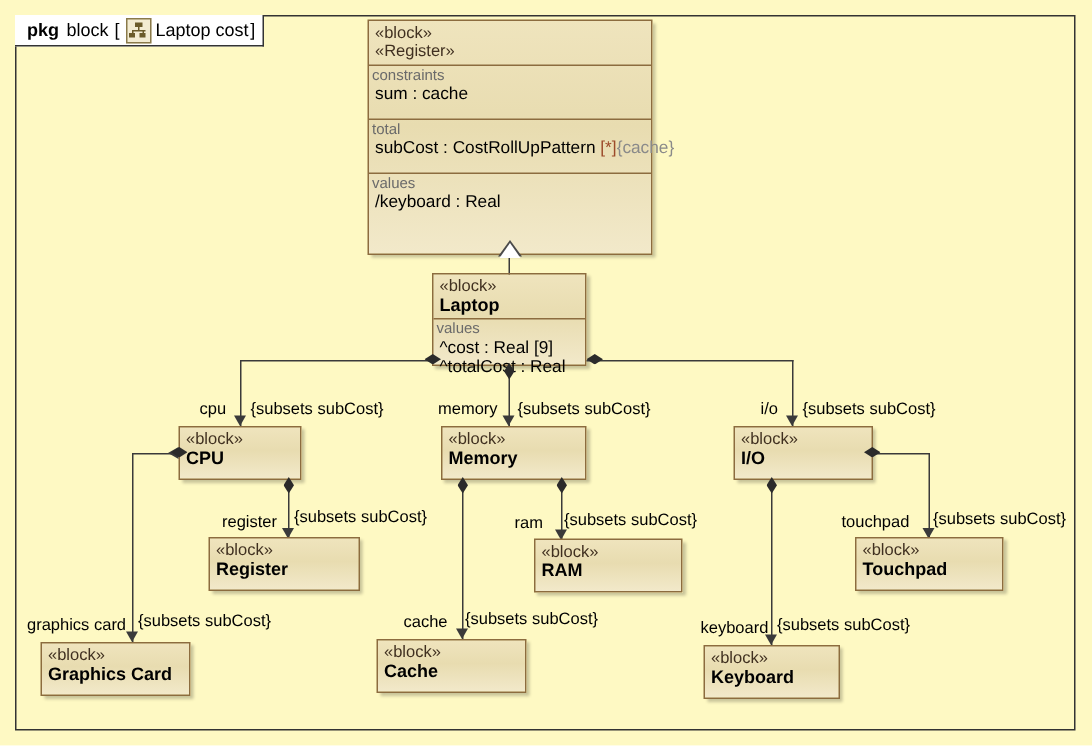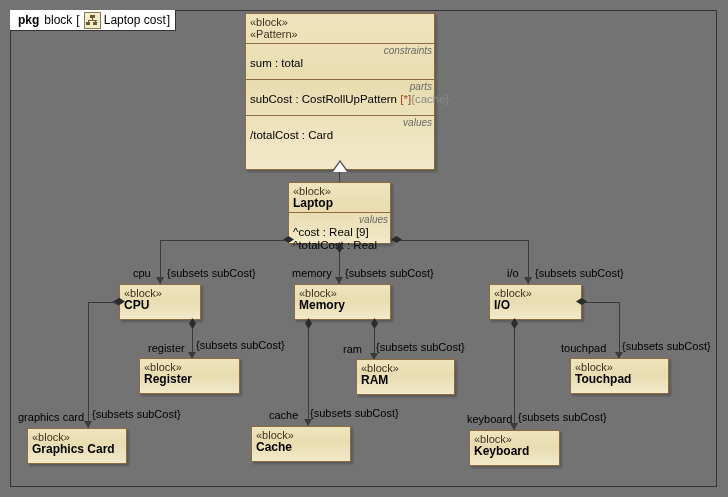--- a/index.html
+++ b/index.html
@@ -10,21 +10,21 @@
   body {
     width: 728px;
     height: 497px;
     font-family: "Liberation Sans", sans-serif;
     overflow: hidden;
   }
   #canvas {
     position: relative;
     width: 728px;
     height: 497px;
-    background: #737373;
+    background: #fef9c3;
   }
   
   #frame {
     position: absolute;
     left: 10px;
     top: 10px;
     width: 707px;
     height: 477px;
     border: 1px solid #333333;
     box-sizing: border-box;
@@ -104,22 +104,21 @@
   .block .name {
     font-weight: bold;
     font-size: 12px;
     color: #000000;
   }
   .compart {
     border-top: 1px solid #8c6c3f;
     padding: 1px 2px 2px 2px;
   }
   .compart .cap {
-    text-align: right;
-    font-style: italic;
+    text-align: left;
     font-size: 10px;
     color: #6a6a6a;
     line-height: 12px;
   }
   .compart .row {
     font-size: 11.5px;
     line-height: 13px;
     color: #000000;
     white-space: nowrap;
     padding-left: 2px;
@@ -206,33 +205,33 @@
         <i class="n3"></i>
     </span>
     <span>Laptop cost</span>
     <span class="brk">]</span>
   </div>
   <div class="tab-corner" style="left:146px; top:10px; border-left-color:transparent; border-bottom-color:transparent;"></div>
 
   <div class="block" style="left:245px; top:13px; width:190px; height:157px;">
     <div class="hdr">
       <div class="stereo">«block»</div>
-      <div class="stereo">«Pattern»</div>
+      <div class="stereo">«Register»</div>
     </div>
     <div class="compart" style="height:32px;">
       <div class="cap">constraints</div>
-      <div class="row">sum : total</div>
+      <div class="row">sum : cache</div>
     </div>
     <div class="compart" style="height:32px;">
-      <div class="cap">parts</div>
+      <div class="cap">total</div>
       <div class="row"><span>subCost : CostRollUpPattern</span> <span class="mult">[*]</span><span class="constr">{cache}</span></div>
     </div>
     <div class="compart" style="height:45px;">
       <div class="cap">values</div>
-      <div class="row">/totalCost : Card</div>
+      <div class="row">/keyboard : Real</div>
     </div>
   </div>
 
   <div class="ln lnv" style="left:339px; top:170px; height:14px;"></div>
   <div class="tri-up-o" style="left:332px; top:160px;"></div>
   <div class="tri-up" style="left:333px; top:162px;"></div>
 
   <div class="block" style="left:288px; top:182px; width:103px; height:62px;">
     <div class="hdr">
       <div class="stereo">«block»</div>

